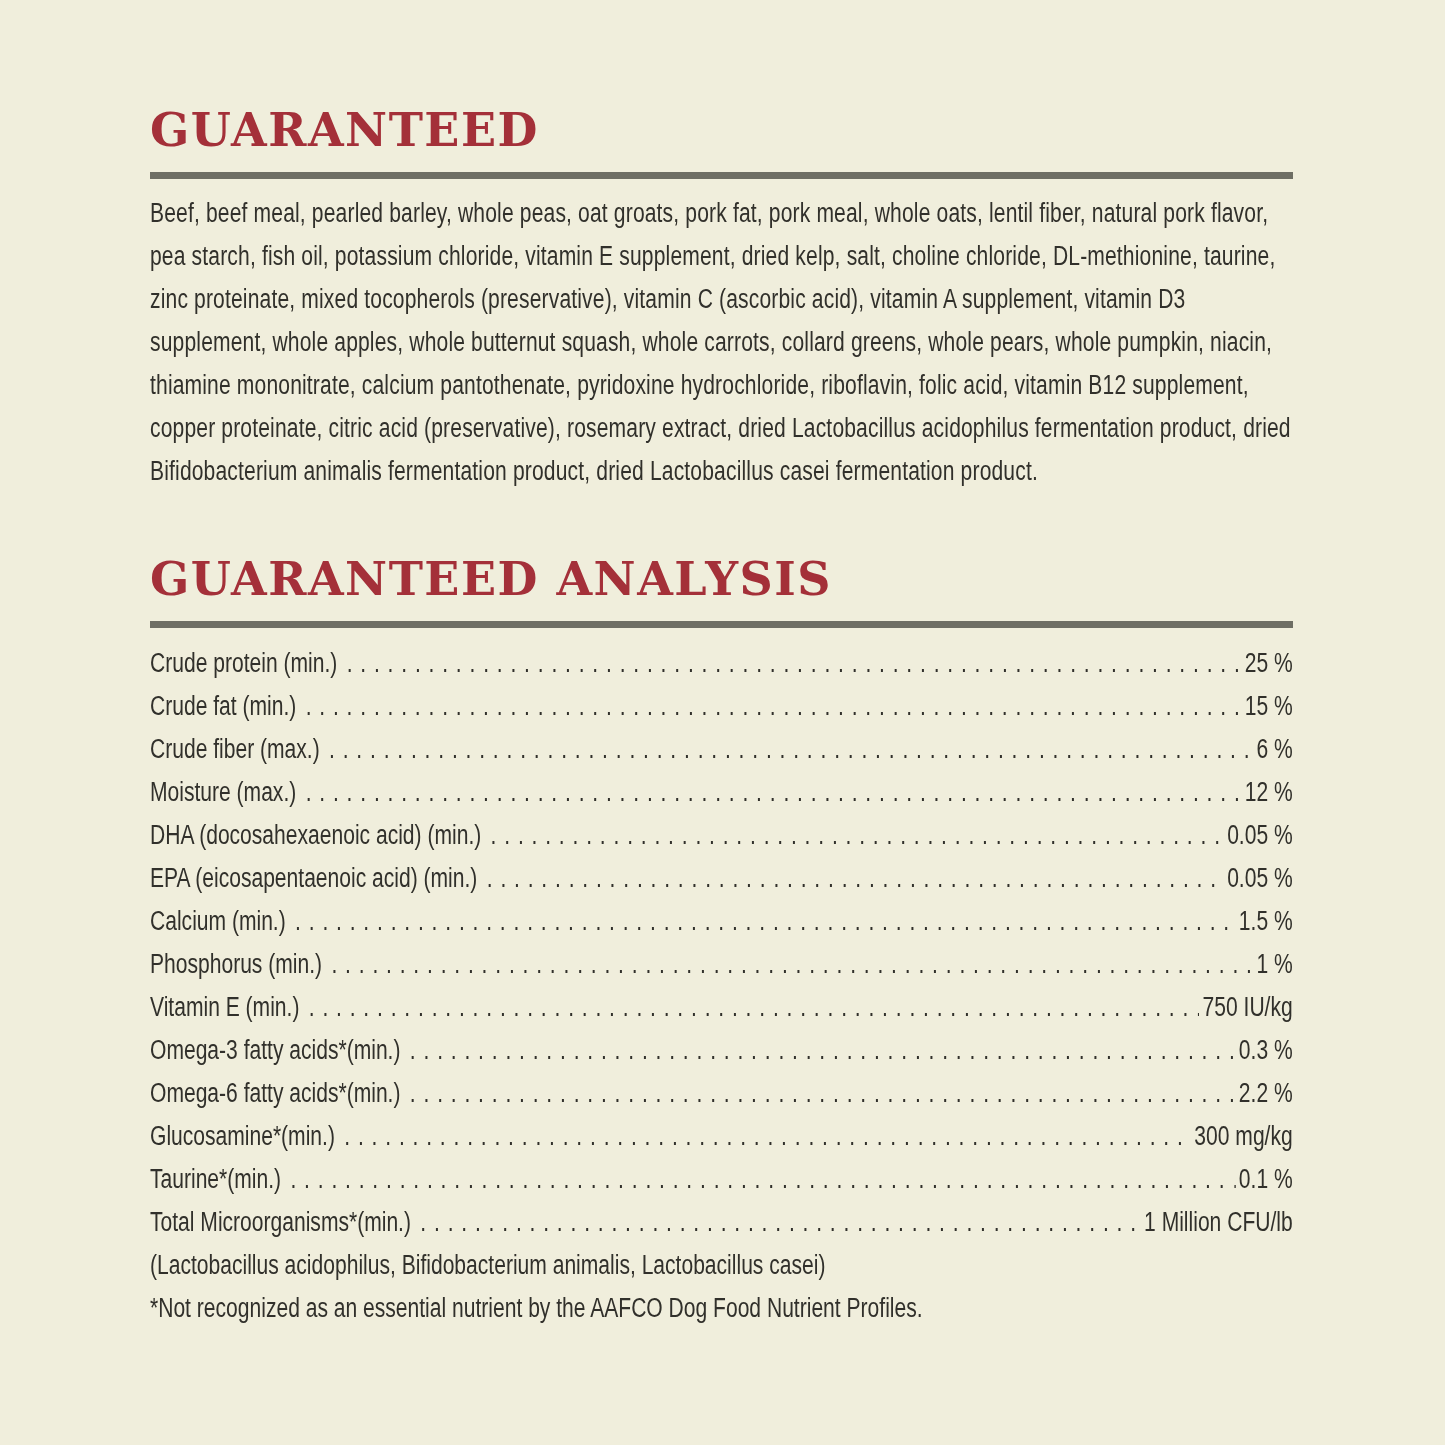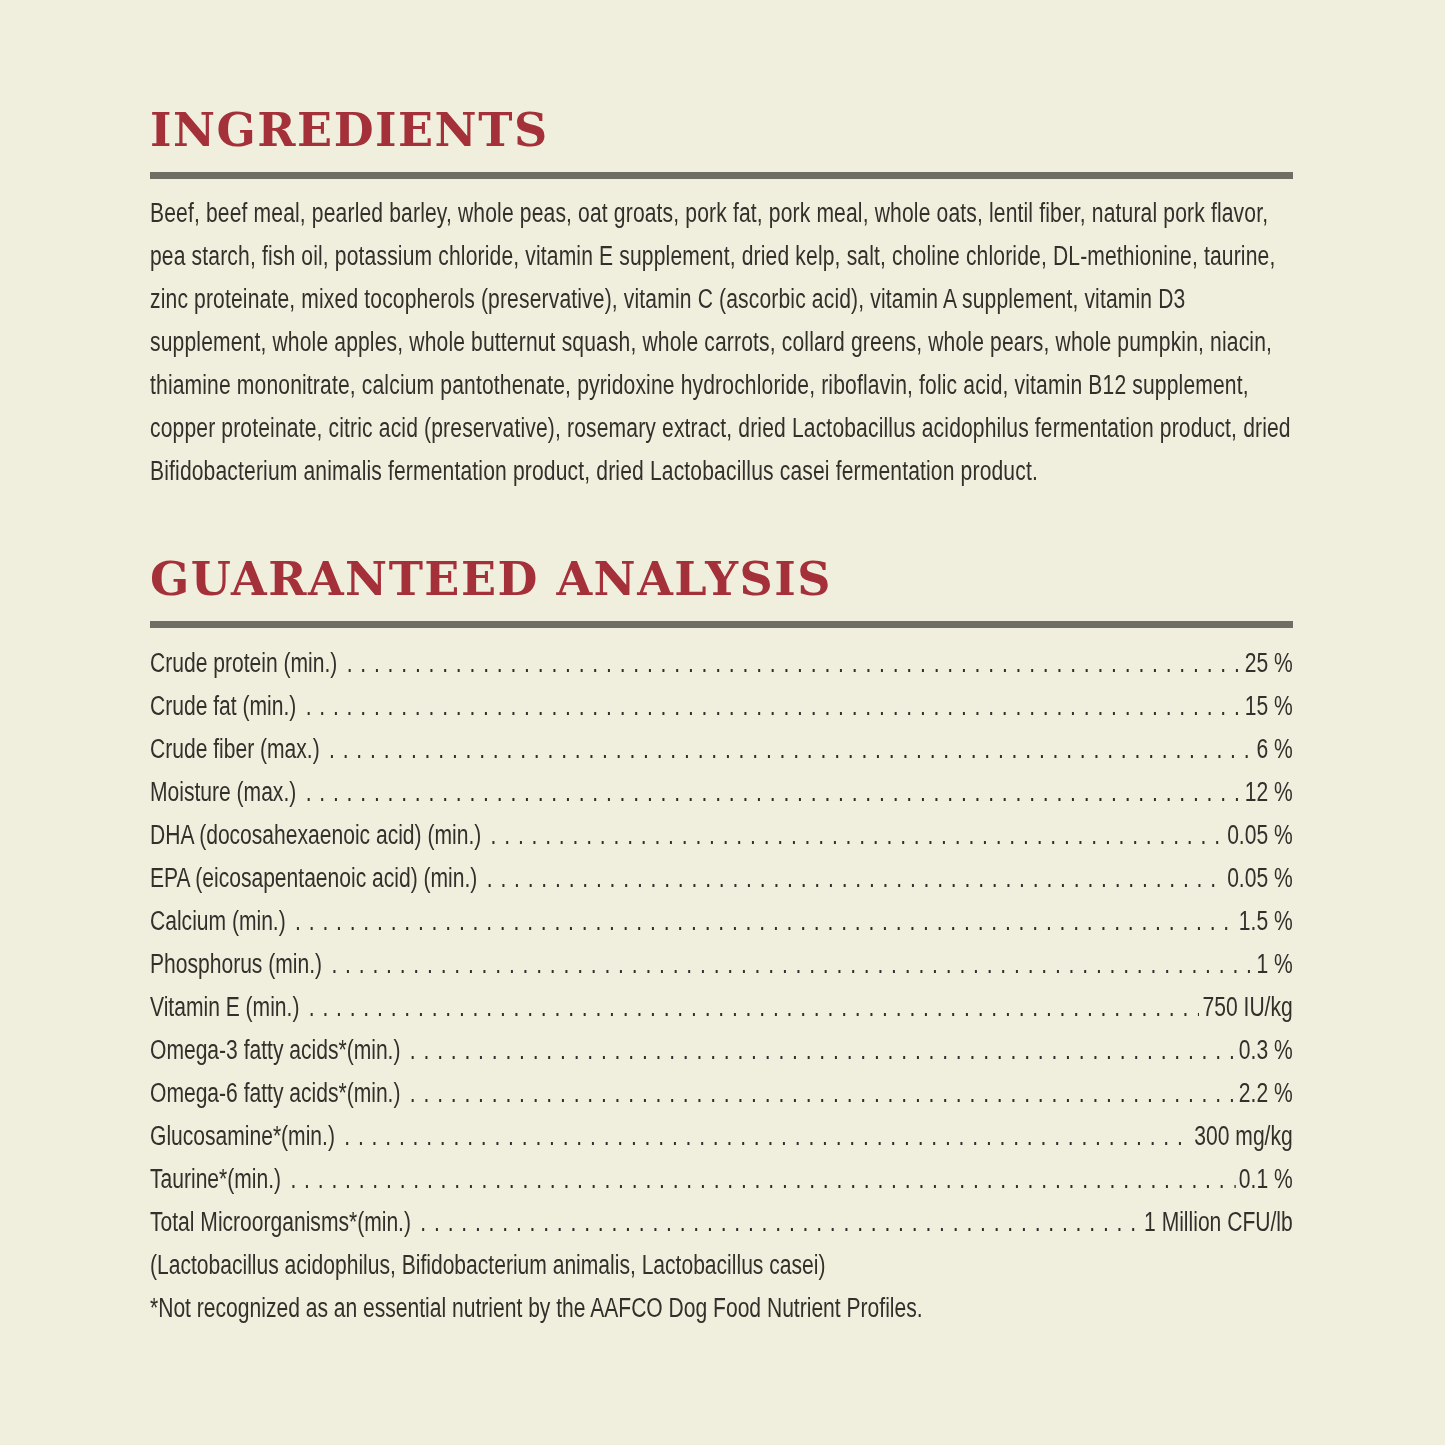--- a/index.html
+++ b/index.html
@@ -79,21 +79,21 @@
     font-size: 27px;
     line-height: 43px;
     white-space: nowrap;
   }
 </style>
 </head>
 <body>
 
 <div class="page">
 
-  <h1 class="section-title">INGREDIENTS</h1>
+  <h1 class="section-title">GUARANTEED</h1>
   <div class="rule"></div>
 
   <div class="cond">
     <p class="ingredients-text">Beef, beef meal, pearled barley, whole peas, oat groats, pork fat, pork meal, whole oats, lentil fiber, natural pork flavor, pea starch, fish oil, potassium chloride, vitamin E supplement, dried kelp, salt, choline chloride, DL-methionine, taurine, zinc proteinate, mixed tocopherols (preservative), vitamin C (ascorbic acid), vitamin A supplement, vitamin D3 supplement, whole apples, whole butternut squash, whole carrots, collard greens, whole pears, whole pumpkin, niacin, thiamine mononitrate, calcium pantothenate, pyridoxine hydrochloride, riboflavin, folic acid, vitamin B12 supplement, copper proteinate, citric acid (preservative), rosemary extract, dried Lactobacillus acidophilus fermentation product, dried Bifidobacterium animalis fermentation product, dried Lactobacillus casei fermentation product.</p>
   </div>
 
   <div class="analysis-block">
     <h1 class="section-title">GUARANTEED ANALYSIS</h1>
     <div class="rule"></div>
 

